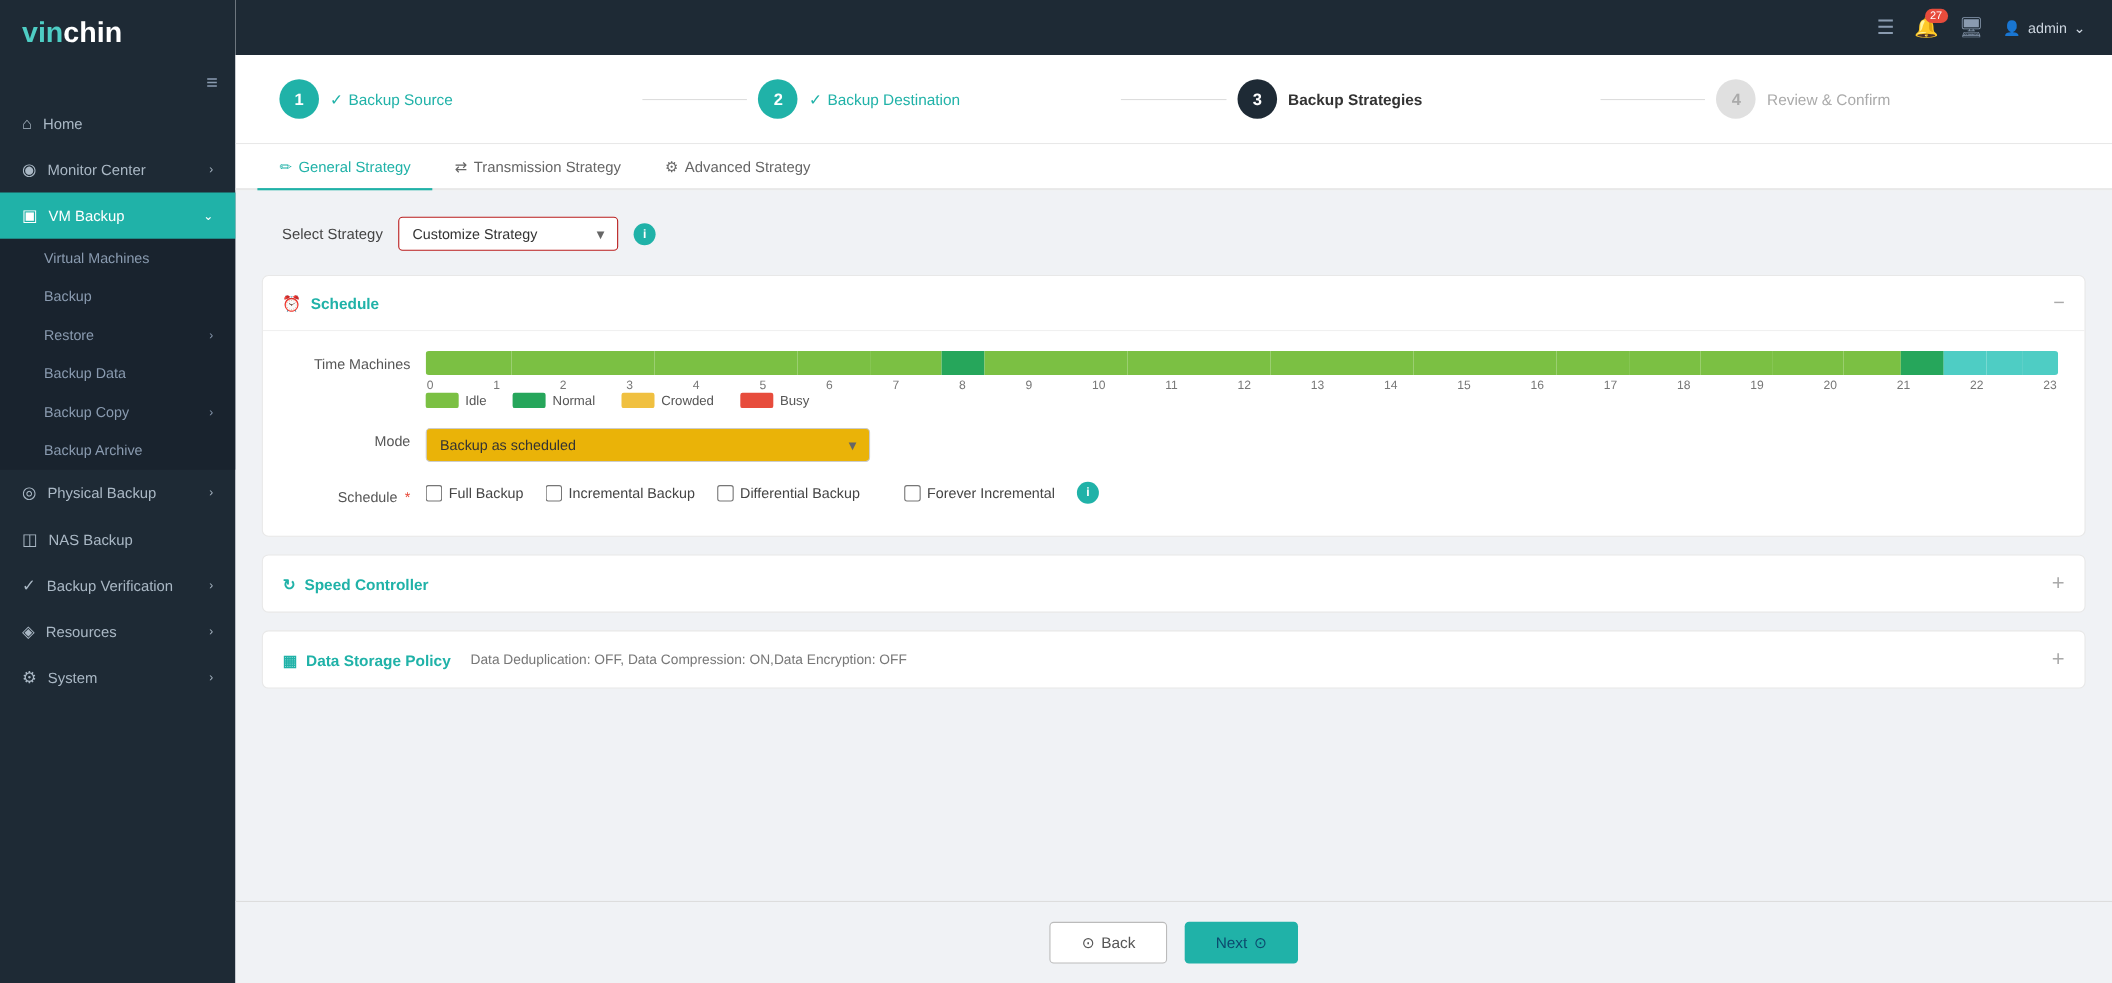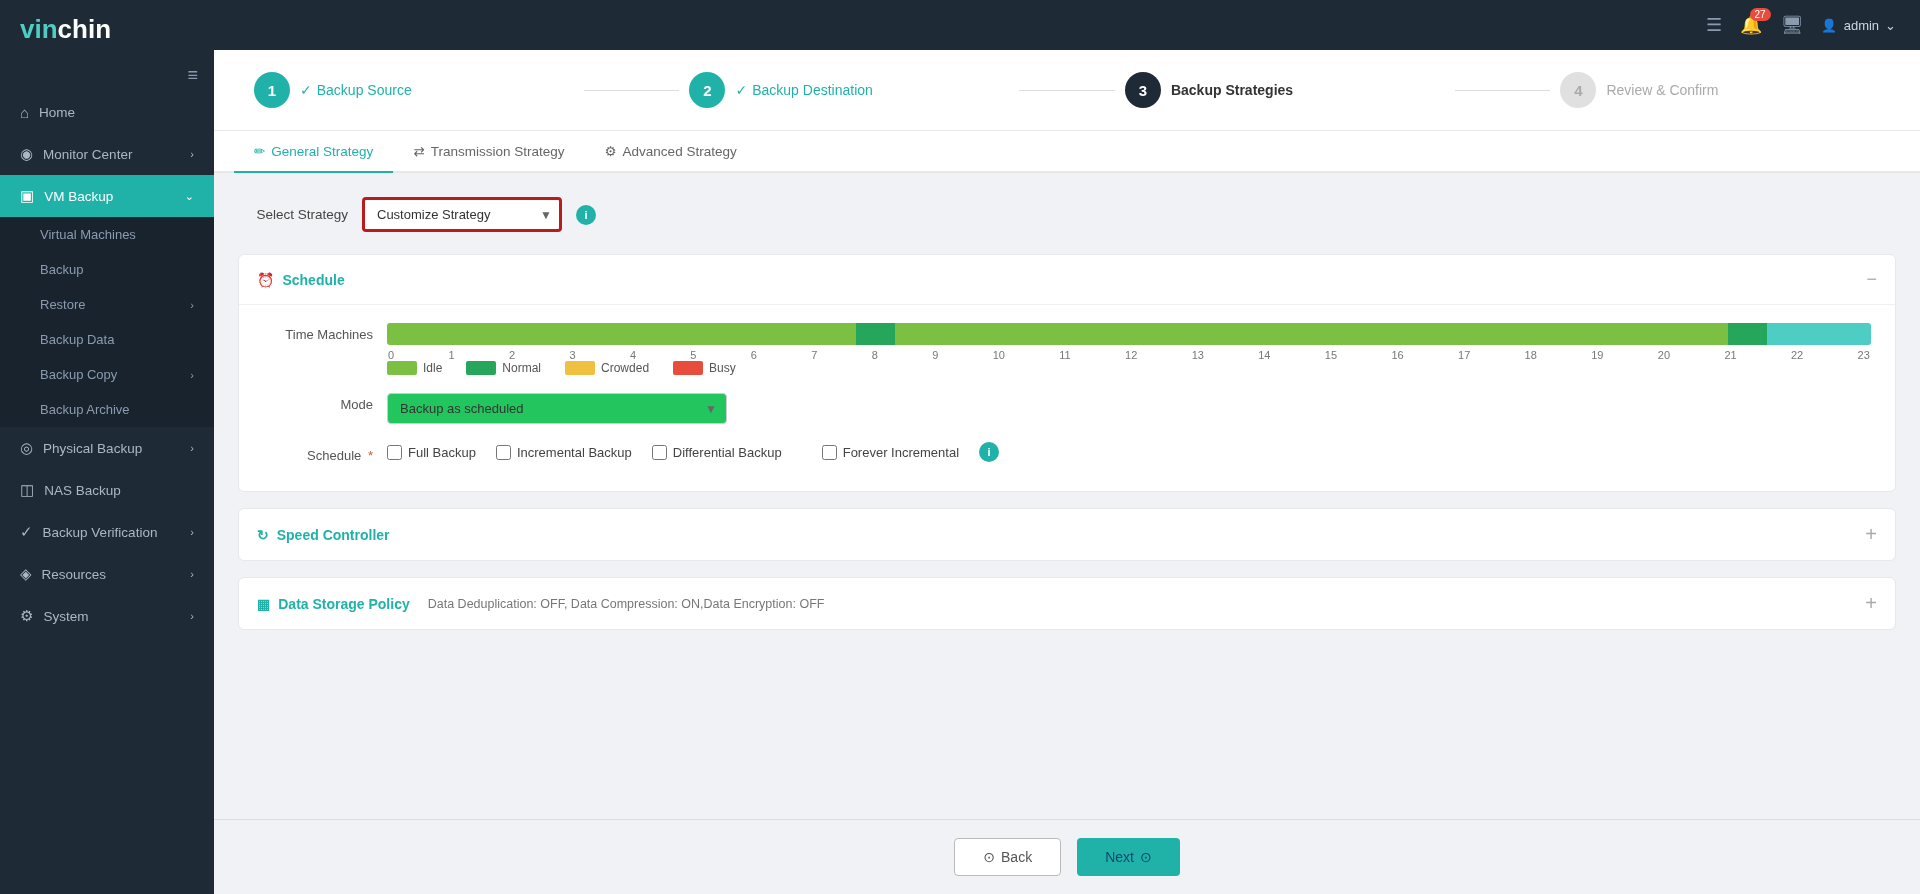--- a/index.html
+++ b/index.html
@@ -47,21 +47,21 @@
     
     .tabs { display: flex; gap: 0; border-bottom: 2px solid #e8e8e8; padding: 0 20px; background: #fff; }
     .tab { padding: 12px 20px; cursor: pointer; font-size: 13.5px; color: #666; display: flex; align-items: center; gap: 6px; border-bottom: 2px solid transparent; margin-bottom: -2px; }
     .tab.active { color: #20b2a8; border-bottom: 2px solid #20b2a8; }
 
     
     .form-area { flex: 1; padding: 24px; }
     .strategy-row { display: flex; align-items: center; gap: 14px; margin-bottom: 22px; }
     .strategy-label { font-size: 13.5px; color: #444; min-width: 110px; text-align: right; }
     .select-wrapper { position: relative; display: inline-block; }
-    .strategy-select { padding: 7px 36px 7px 12px; border: 3px solid #b91c1c; border-radius: 4px; font-size: 13px; background: #fff; appearance: none; cursor: pointer; min-width: 200px; color: #333; }
+    .strategy-select { padding: 7px 36px 7px 12px; border: 1px solid #b91c1c; border-radius: 4px; font-size: 13px; background: #fff; appearance: none; cursor: pointer; min-width: 200px; color: #333; }
     .select-arrow { position: absolute; right: 10px; top: 50%; transform: translateY(-50%); pointer-events: none; color: #666; font-size: 12px; }
     .info-icon { width: 20px; height: 20px; border-radius: 50%; background: #20b2a8; color: #fff; display: inline-flex; align-items: center; justify-content: center; font-size: 11px; font-weight: 700; cursor: pointer; }
 
     
     .section-card { background: #fff; border: 1px solid #e8e8e8; border-radius: 6px; margin-bottom: 16px; }
     .section-header { display: flex; align-items: center; justify-content: space-between; padding: 14px 18px; border-bottom: 1px solid #f0f0f0; }
     .section-title { color: #20b2a8; font-size: 14px; font-weight: 600; display: flex; align-items: center; gap: 8px; }
     .section-toggle { color: #aaa; font-size: 18px; cursor: pointer; }
     .section-body { padding: 18px 24px; }
 
@@ -71,21 +71,21 @@
     .field-content { flex: 1; }
 
     .time-bar-container { }
     .time-bar { height: 22px; border-radius: 3px; overflow: hidden; display: flex; width: 100%; }
     .time-labels { display: flex; justify-content: space-between; margin-top: 4px; font-size: 11px; color: #777; padding: 0 1px; }
 
     .legend { display: flex; gap: 24px; margin-top: 0; }
     .legend-item { display: flex; align-items: center; gap: 6px; font-size: 12px; color: #555; }
     .legend-box { width: 30px; height: 14px; border-radius: 2px; }
 
-    .mode-select { padding: 7px 36px 7px 12px; border: 1px solid #ccc; border-radius: 4px; font-size: 13px; background: #22c55e; appearance: none; cursor: pointer; width: 340px; color: #333; }
+    .mode-select { padding: 7px 36px 7px 12px; border: 1px solid #ccc; border-radius: 4px; font-size: 13px; background: #eab308; appearance: none; cursor: pointer; width: 404px; color: #333; }
 
     .schedule-row { display: flex; align-items: flex-start; gap: 14px; margin-bottom: 10px; }
     .schedule-label { font-size: 13px; color: #555; min-width: 110px; text-align: right; padding-top: 6px; }
     .required-star { color: #e74c3c; margin-left: 3px; }
     .checkboxes { display: flex; flex-wrap: wrap; gap: 10px 20px; }
     .checkbox-item { display: flex; align-items: center; gap: 6px; font-size: 13px; color: #444; cursor: pointer; }
     .checkbox-item input[type=checkbox] { width: 15px; height: 15px; cursor: pointer; }
 
     
     .collapsed-card { background: #fff; border: 1px solid #e8e8e8; border-radius: 6px; margin-bottom: 16px; }

